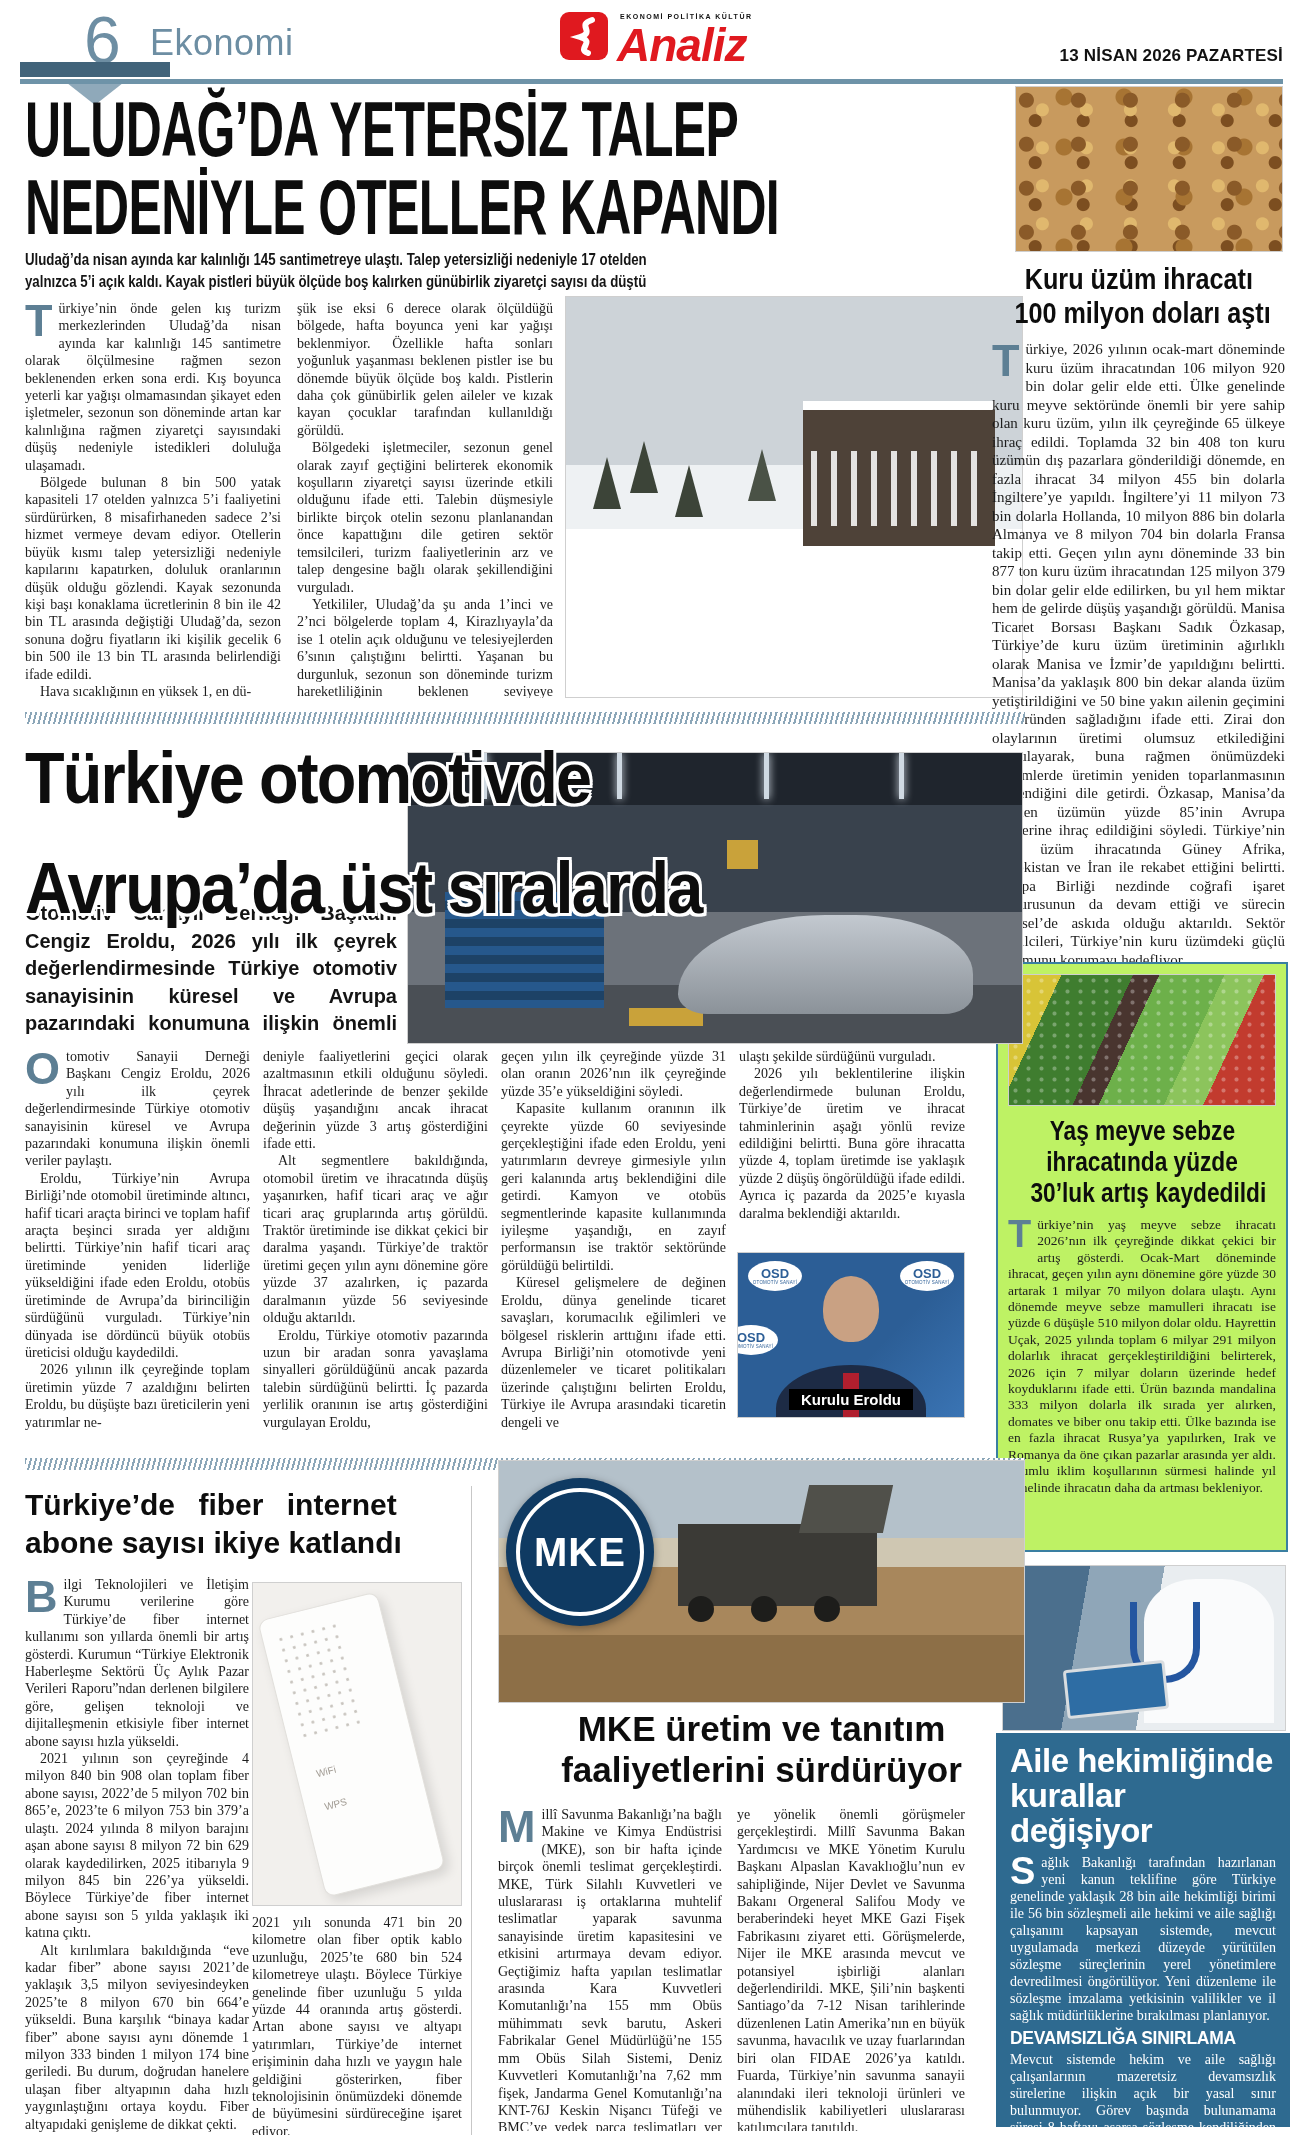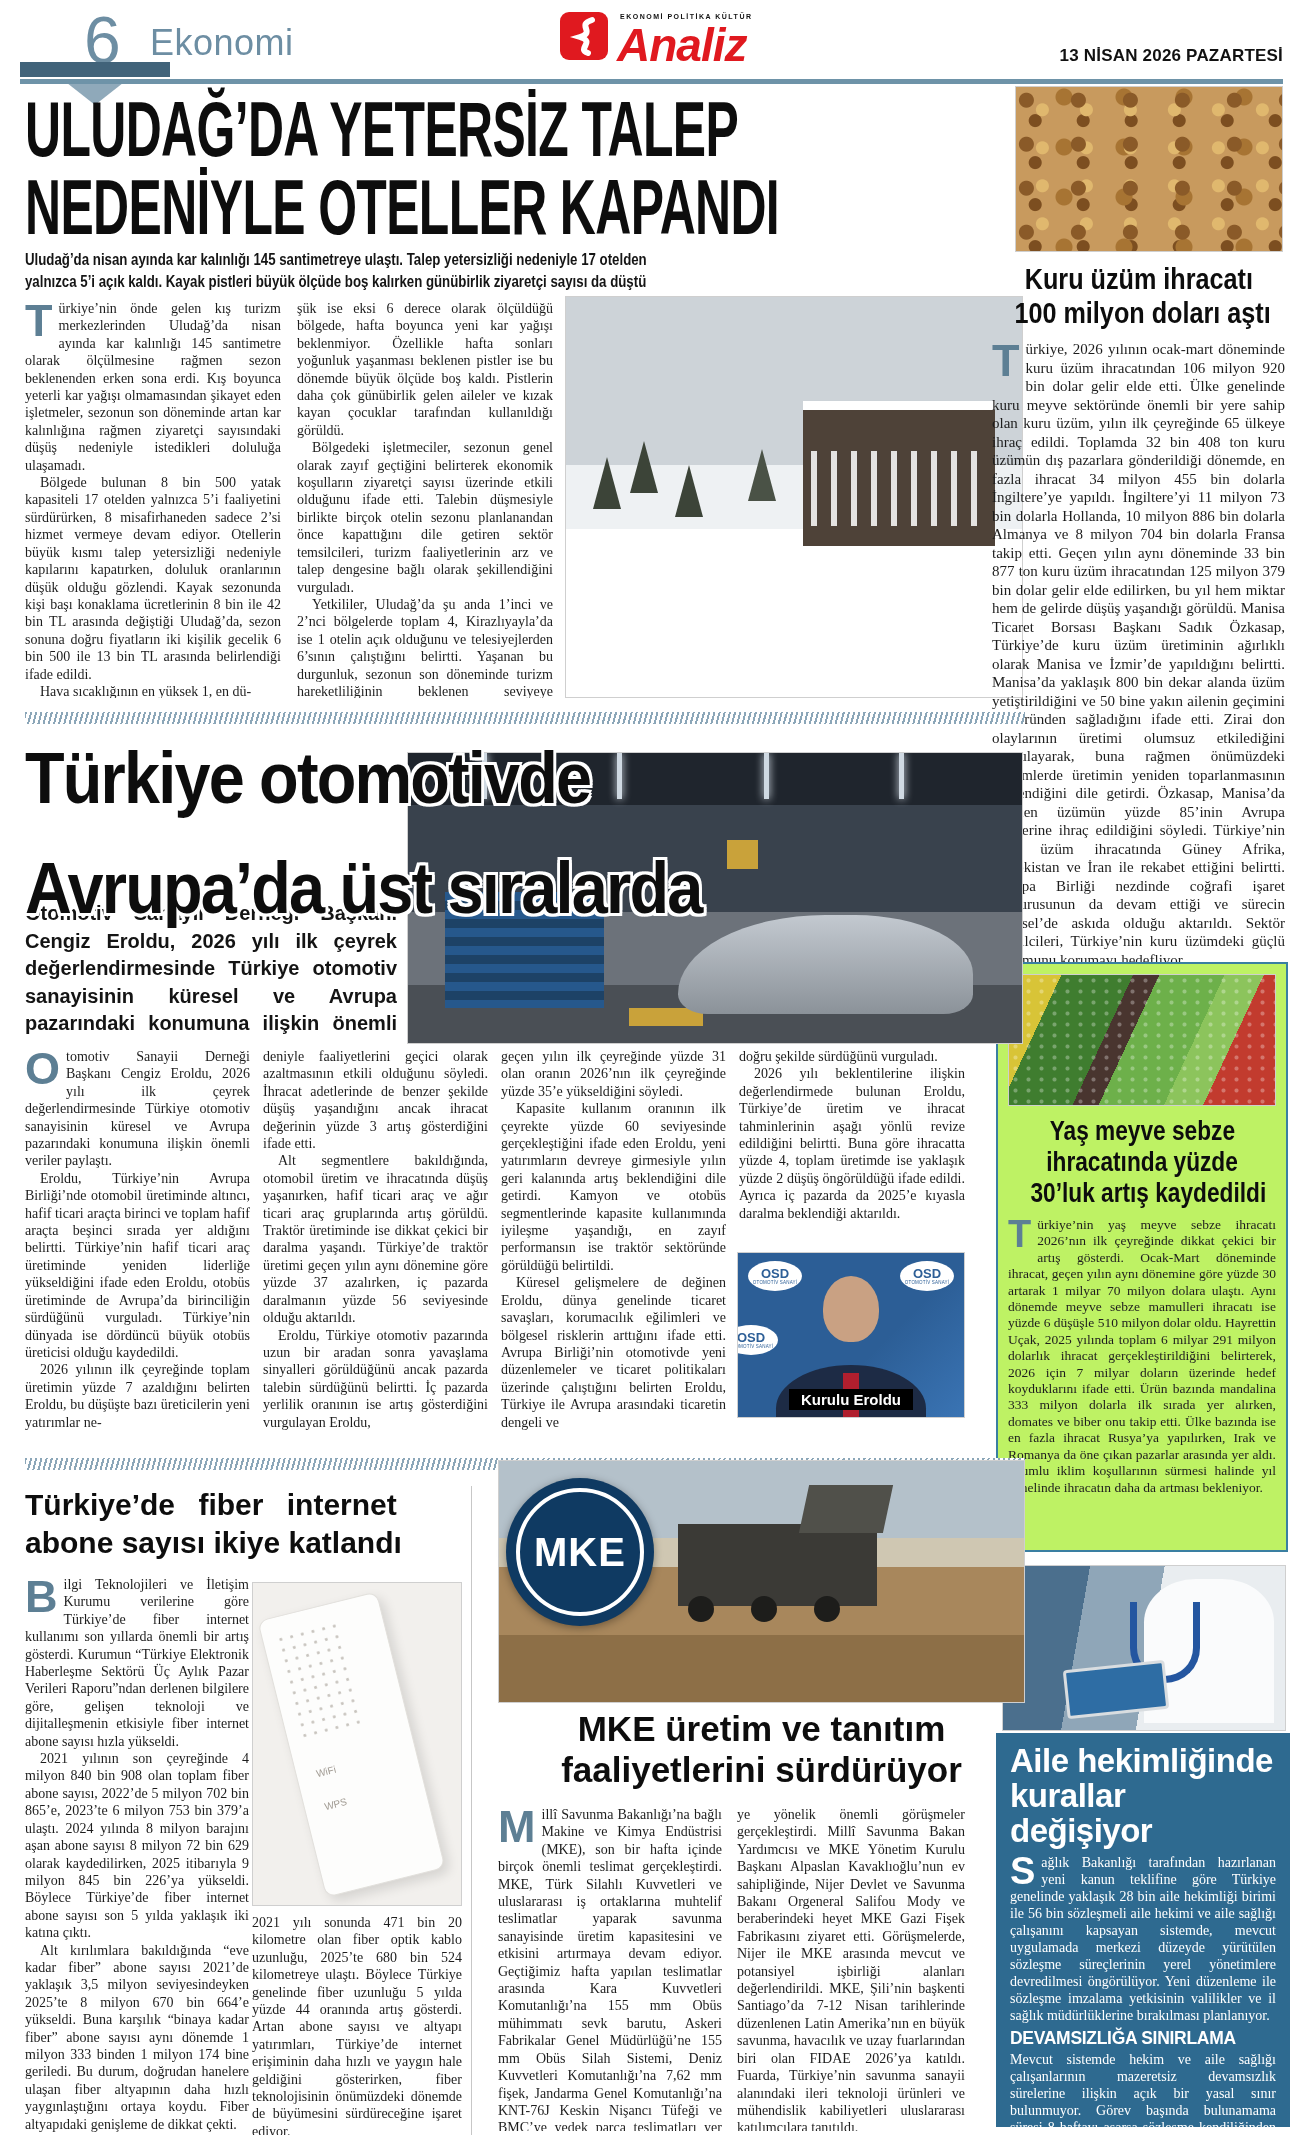--- a/index.html
+++ b/index.html
@@ -204,21 +204,21 @@
     <p class="noindent">deniyle faaliyetlerini geçici olarak azaltmasının etkili olduğunu söyledi. İhracat adetlerinde de benzer şekilde düşüş yaşandığını ancak ihracat değerinin yüzde 3 artış gösterdiğini ifade etti.</p>
     <p>Alt segmentlere bakıldığında, otomobil üretim ve ihracatında düşüş yaşanırken, hafif ticari araç ve ağır ticari araç gruplarında artış görüldü. Traktör üretiminde ise dikkat çekici bir daralma yaşandı. Türkiye’de traktör üretimi geçen yılın aynı dönemine göre yüzde 37 azalırken, iç pazarda daralmanın yüzde 56 seviyesinde olduğu aktarıldı.</p>
     <p>Eroldu, Türkiye otomotiv pazarında uzun bir aradan sonra yavaşlama sinyalleri görüldüğünü ancak pazarda talebin sürdüğünü belirtti. İç pazarda yerlilik oranının ise artış gösterdiğini vurgulayan Eroldu,</p>
   </div>
   <div class="abs serif" style="left:501px;top:1048px;width:225px;height:400px;">
     <p class="noindent">geçen yılın ilk çeyreğinde yüzde 31 olan oranın 2026’nın ilk çeyreğinde yüzde 35’e yükseldiğini söyledi.</p>
     <p>Kapasite kullanım oranının ilk çeyrekte yüzde 60 seviyesinde gerçekleştiğini ifade eden Eroldu, yeni yatırımların devreye girmesiyle yılın geri kalanında artış beklendiğini dile getirdi. Kamyon ve otobüs segmentlerinde kapasite kullanımında iyileşme yaşandığı, en zayıf performansın ise traktör sektöründe görüldüğü belirtildi.</p>
     <p>Küresel gelişmelere de değinen Eroldu, dünya genelinde ticaret savaşları, korumacılık eğilimleri ve bölgesel risklerin arttığını ifade etti. Avrupa Birliği’nin otomotivde yeni düzenlemeler ve ticaret politikaları üzerinde çalıştığını belirten Eroldu, Türkiye ile Avrupa arasındaki ticaretin dengeli ve</p>
   </div>
   <div class="abs serif" style="left:739px;top:1048px;width:226px;height:196px;">
-    <p class="noindent">doğru şekilde sürdüğünü vurguladı.</p>
+    <p class="noindent">ulaştı şekilde sürdüğünü vurguladı.</p>
     <p>2026 yılı beklentilerine ilişkin değerlendirmede bulunan Eroldu, Türkiye’de üretim ve ihracat tahminlerinin aşağı yönlü revize edildiğini belirtti. Buna göre ihracatta yüzde 4, toplam üretimde ise yaklaşık yüzde 2 düşüş öngörüldüğü ifade edildi. Ayrıca iç pazarda da 2025’e kıyasla daralma beklendiği aktarıldı.</p>
   </div>
 
   <div class="img img-photo" style="left:737px;top:1252px;width:228px;height:166px;">
     <div class="osd" style="left:10px;top:8px;">
         <b>OSD</b>
         <i>OTOMOTİV SANAYİ</i>
       </div>
     <div class="osd" style="right:10px;top:8px;">
         <b>OSD</b>

